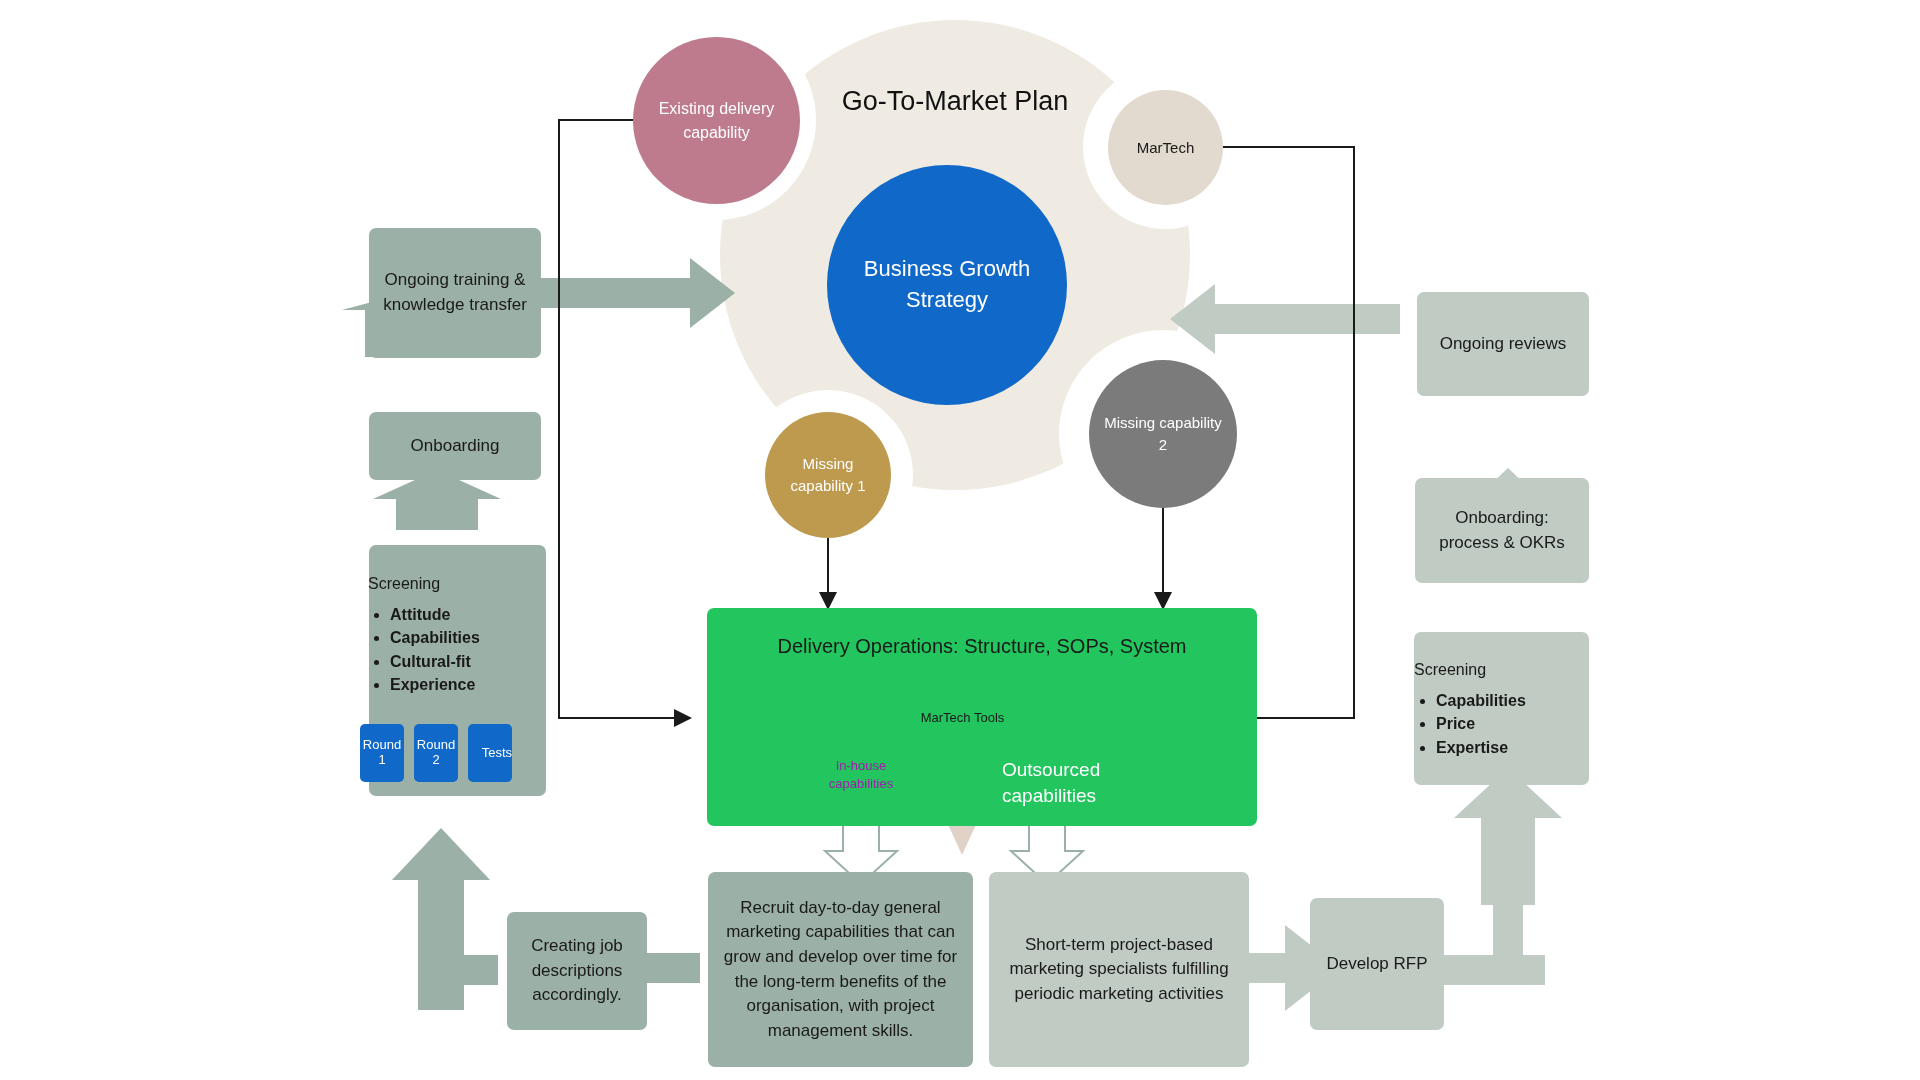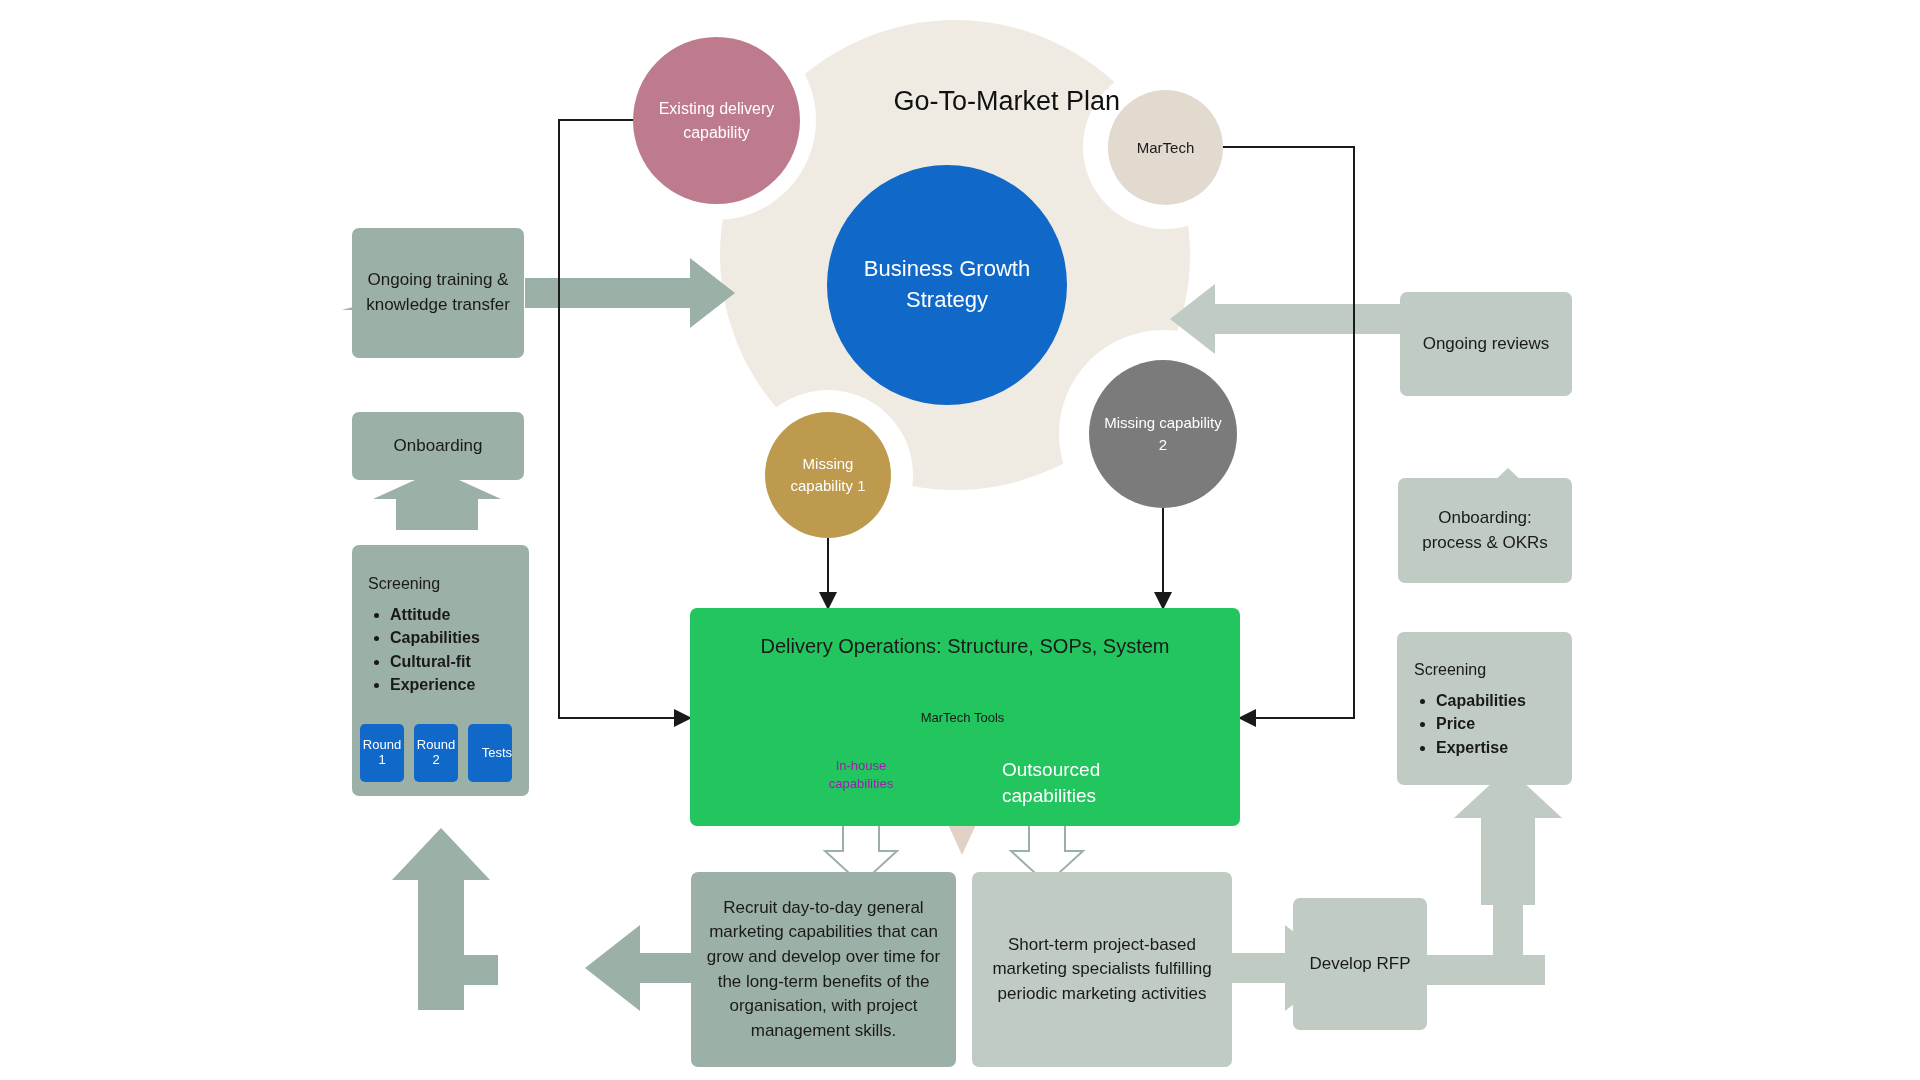--- a/index.html
+++ b/index.html
@@ -1,20 +1,20 @@
 <!DOCTYPE html>
 <html><head>
 <meta charset="utf-8">
 <style>
   html,body{margin:0;padding:0;background:#ffffff;}
   body{width:1920px;height:1080px;overflow:hidden;font-family:"Liberation Sans",sans-serif;}
   #stage{position:relative;width:1920px;height:1080px;background:#fff;}
   svg#layer{position:absolute;left:0;top:0;width:1920px;height:1080px;}
   .node{position:absolute;box-sizing:border-box;display:flex;align-items:center;justify-content:center;text-align:center;color:#1a1a1a;}
-  .rbox{border-radius:7px;}
+  .rbox{border-radius:7px;margin-left:17px;}
   .circ{border-radius:50%;color:#ffffff;}
   .ttl{position:absolute;color:#111;}
   .blist{position:absolute;text-align:left;color:#1a1a1a;line-height:1.45;}
   .blist ul{margin:8px 0 0 0;padding-left:22px;font-weight:bold;}
   .blist li{margin:0;}
   .chip{position:absolute;border-radius:5px;display:flex;align-items:center;justify-content:flex-end;text-align:center;color:#fff;font-size:13px;line-height:1.15;}
   .tri-label{position:absolute;text-align:center;pointer-events:none;}
 </style>
 </head>
 <body>
@@ -104,21 +104,21 @@
 
     <g>
       <path d="M828 475 L828 608" fill="none" stroke="#1a1a1a" stroke-width="2" marker-end="url(#ah)"></path>
     </g>
 
     <g>
       <path d="M1163 434 L1163 608" fill="none" stroke="#1a1a1a" stroke-width="2" marker-end="url(#ah)"></path>
     </g>
   </svg>
 
-  <div class="ttl" style="left:790px;top:86px;width:330px;text-align:right;font-size:27px;">Go-To-Market Plan</div>
+  <div class="ttl" style="left:790px;top:86px;width:330px;text-align:center;font-size:27px;">Go-To-Market Plan</div>
 
   <div class="node circ" style="left:827px;top:165px;width:240px;height:240px;background:#1068c8;font-size:22px;line-height:1.4;padding:0 26px;">
     <span>Business Growth Strategy</span>
   </div>
 
   <div class="node circ" style="left:633px;top:37px;width:167px;height:167px;background:#bd7b8d;font-size:16px;line-height:1.45;padding:0 18px;">
     <span>Existing delivery capability</span>
   </div>
 
   <div class="node circ" style="left:1108px;top:90px;width:115px;height:115px;background:#e2d9cf;color:#1a1a1a;font-size:15px;">
@@ -166,20 +166,23 @@
   <div class="chip" style="left:360px;top:724px;width:44px;height:58px;background:#1068c8;">
     <span>Round 1</span>
   </div>
   <div class="chip" style="left:414px;top:724px;width:44px;height:58px;background:#1068c8;">
     <span>Round 2</span>
   </div>
   <div class="chip" style="left:468px;top:724px;width:44px;height:58px;background:#1068c8;">
     <span>Tests</span>
   </div>
 
+  <div class="node rbox" style="left:490px;top:912px;width:140px;height:118px;background:#9bb0a6;font-size:17px;line-height:1.45;padding:0 8px;">
+    <span>Creating job descriptions accordingly.</span>
+  </div>
 
   <div class="node rbox" style="left:691px;top:872px;width:265px;height:195px;background:#9bb0a6;font-size:17px;line-height:1.45;padding:0 14px;">
     <span>Recruit day-to-day general marketing capabilities that can grow and develop over time for the long-term benefits of the organisation, with project management skills.</span>
   </div>
 
   <div class="node rbox" style="left:972px;top:872px;width:260px;height:195px;background:#c0cbc4;font-size:17px;line-height:1.45;padding:9px 16px;">
     <span>Short-term project-based marketing specialists fulfilling periodic marketing activities</span>
   </div>
 
   <div class="node rbox" style="left:1400px;top:292px;width:172px;height:104px;background:#c0cbc4;font-size:17px;">

